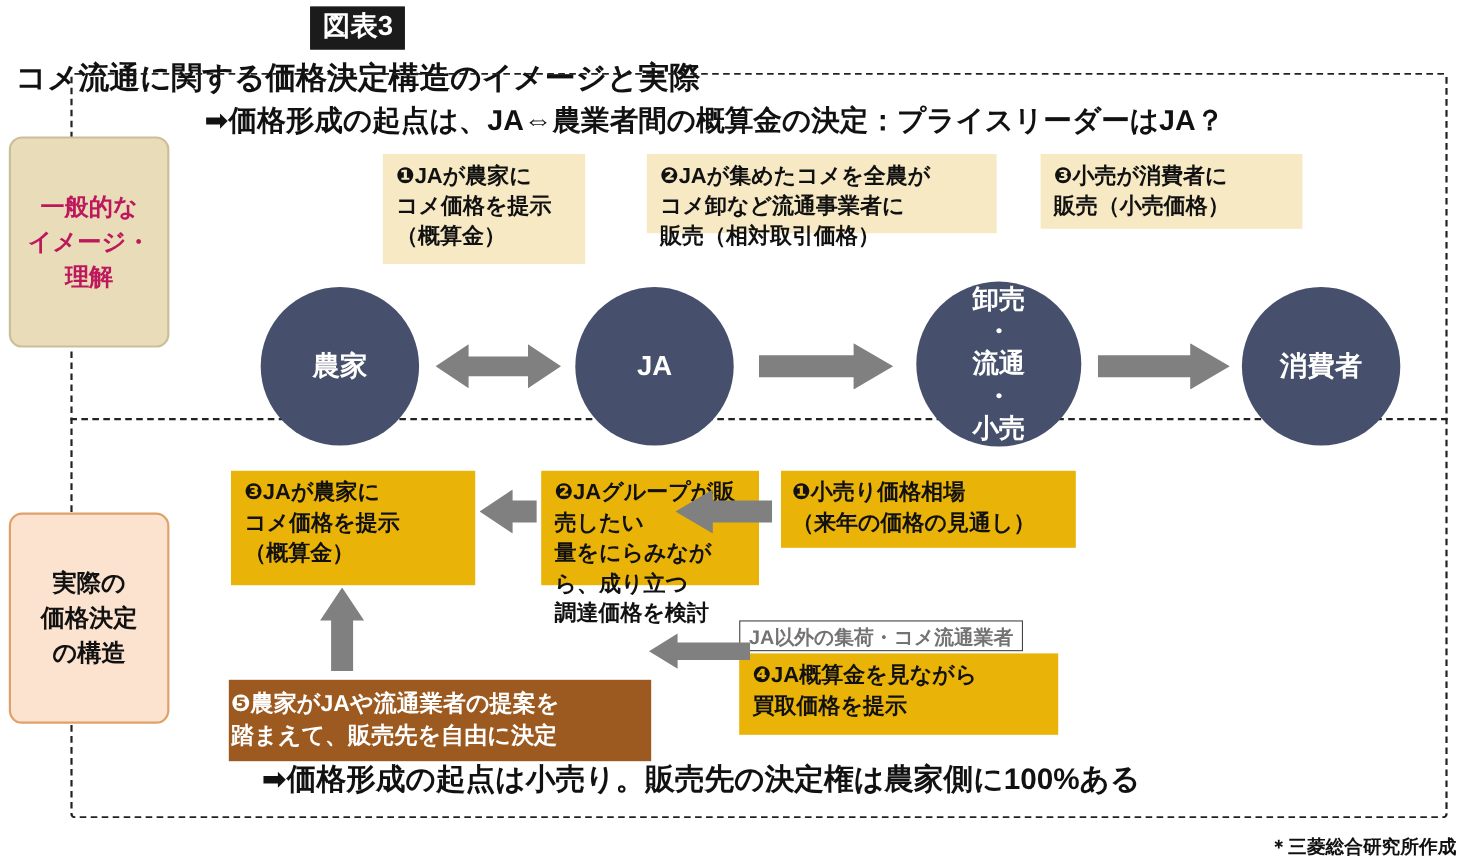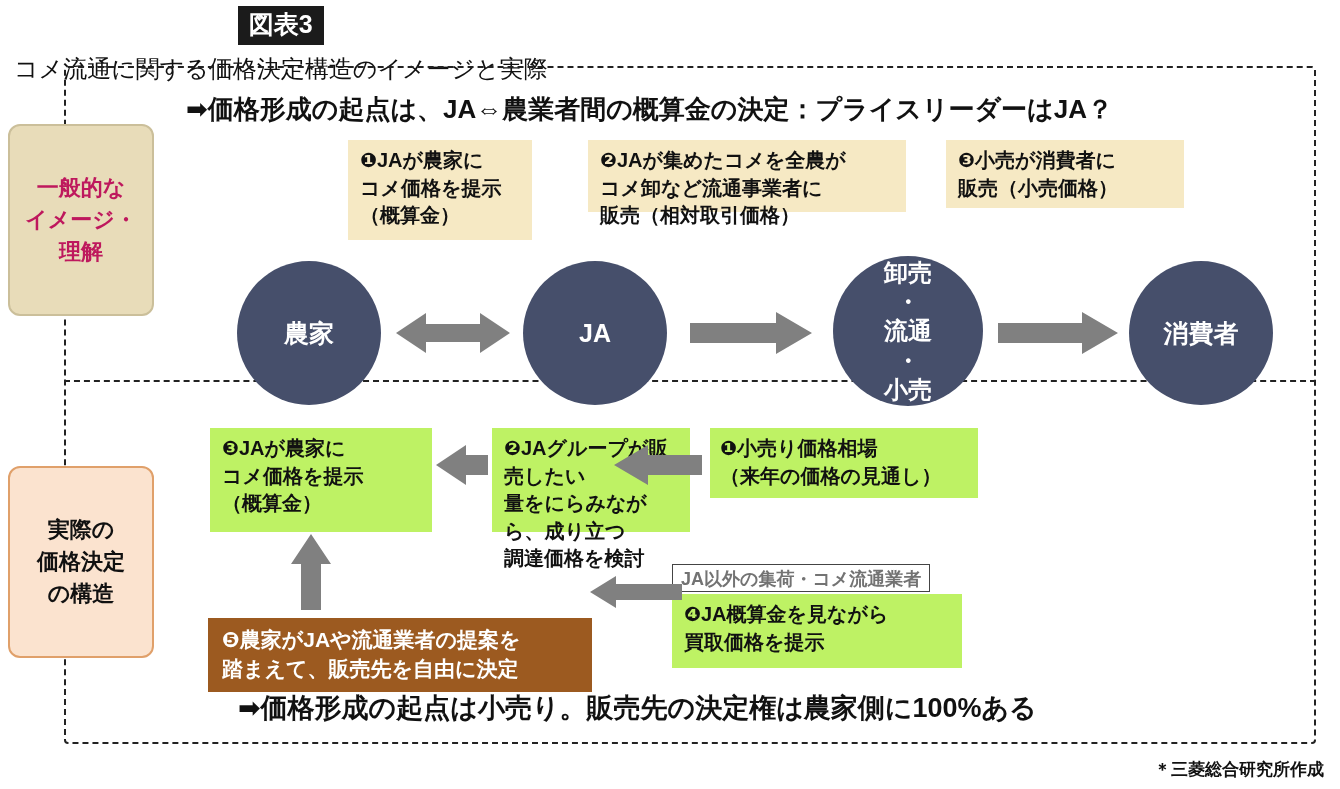--- a/index.html
+++ b/index.html
@@ -14,21 +14,21 @@
   
   .title-row{
     position:absolute;left:14px;top:6px;display:flex;align-items:center;gap:12px;flex-direction:column;
   }
   .title-badge{
     background:#1b1b1b;color:#ffffff;font-weight:bold;font-size:25px;
     padding:4px 9px 6px 9px;line-height:1;letter-spacing:0px;
     border:2px solid #1b1b1b;
   }
   .title-text{
-    font-size:24px;font-weight:normal;color:#111;letter-spacing:0px;line-height:1;text-align:center;
+    font-size:28px;font-weight:bold;color:#111;letter-spacing:0px;line-height:1;text-align:center;
   }
   
   .frame{
     position:absolute;left:64px;top:66px;width:1252px;height:678px;
     border:2px dashed #222;border-radius:4px;box-sizing:border-box;
   }
   .divider{
     position:absolute;left:64px;top:380px;width:1252px;height:0;
     border-top:2px dashed #222;
   }
@@ -52,37 +52,37 @@
   }
   #headline-top{left:186px;top:92px;font-size:26px;}
   #headline-bottom{left:238px;top:690px;font-size:27px;}
   
   .note{
     position:absolute;box-sizing:border-box;padding:7px 12px;
     font-size:20px;font-weight:bold;line-height:1.38;color:#111;
     white-space:pre-line;
   }
   .note-beige{background:#f6e9c4;}
-  .note-peach{background:#bef264;}
+  .note-peach{background:#eab308;}
   #note-u1{left:348px;top:140px;width:184px;height:100px;}
   #note-u2{left:588px;top:140px;width:318px;height:72px;}
   #note-u3{left:946px;top:140px;width:238px;height:68px;}
   #note-l1{left:710px;top:428px;width:268px;height:70px;padding-left:10px;}
   #note-l2{left:492px;top:428px;width:198px;height:104px;}
   #note-l3{left:210px;top:428px;width:222px;height:104px;}
   #note-l4{left:672px;top:594px;width:290px;height:74px;}
   .note-outline{
     position:absolute;box-sizing:border-box;border:1px solid #444;background:#ffffff;
     font-size:18px;font-weight:bold;color:#737373;padding:2px 8px;white-space:nowrap;
   }
   #note-l4-cap{left:672px;top:564px;height:28px;line-height:24px;}
   #note-l5{
     position:absolute;left:208px;top:618px;width:384px;height:74px;box-sizing:border-box;
     background:#9c5a20;color:#ffffff;font-size:21px;font-weight:bold;line-height:1.4;
-    padding:7px 14px;white-space:pre-line;text-align:left;
+    padding:7px 2px;white-space:pre-line;text-align:left;
   }
   
   .circle{
     position:absolute;border-radius:50%;background:#464f6b;color:#ffffff;
     display:flex;align-items:center;justify-content:center;text-align:center;
     font-weight:bold;font-size:25px;line-height:1.12;white-space:pre-line;
   }
   #circle-farmer{left:237px;top:261px;width:144px;height:144px;}
   #circle-ja{left:523px;top:261px;width:144px;height:144px;}
   #circle-dist{left:833px;top:256px;width:150px;height:150px;font-size:24px;line-height:1.22;}

